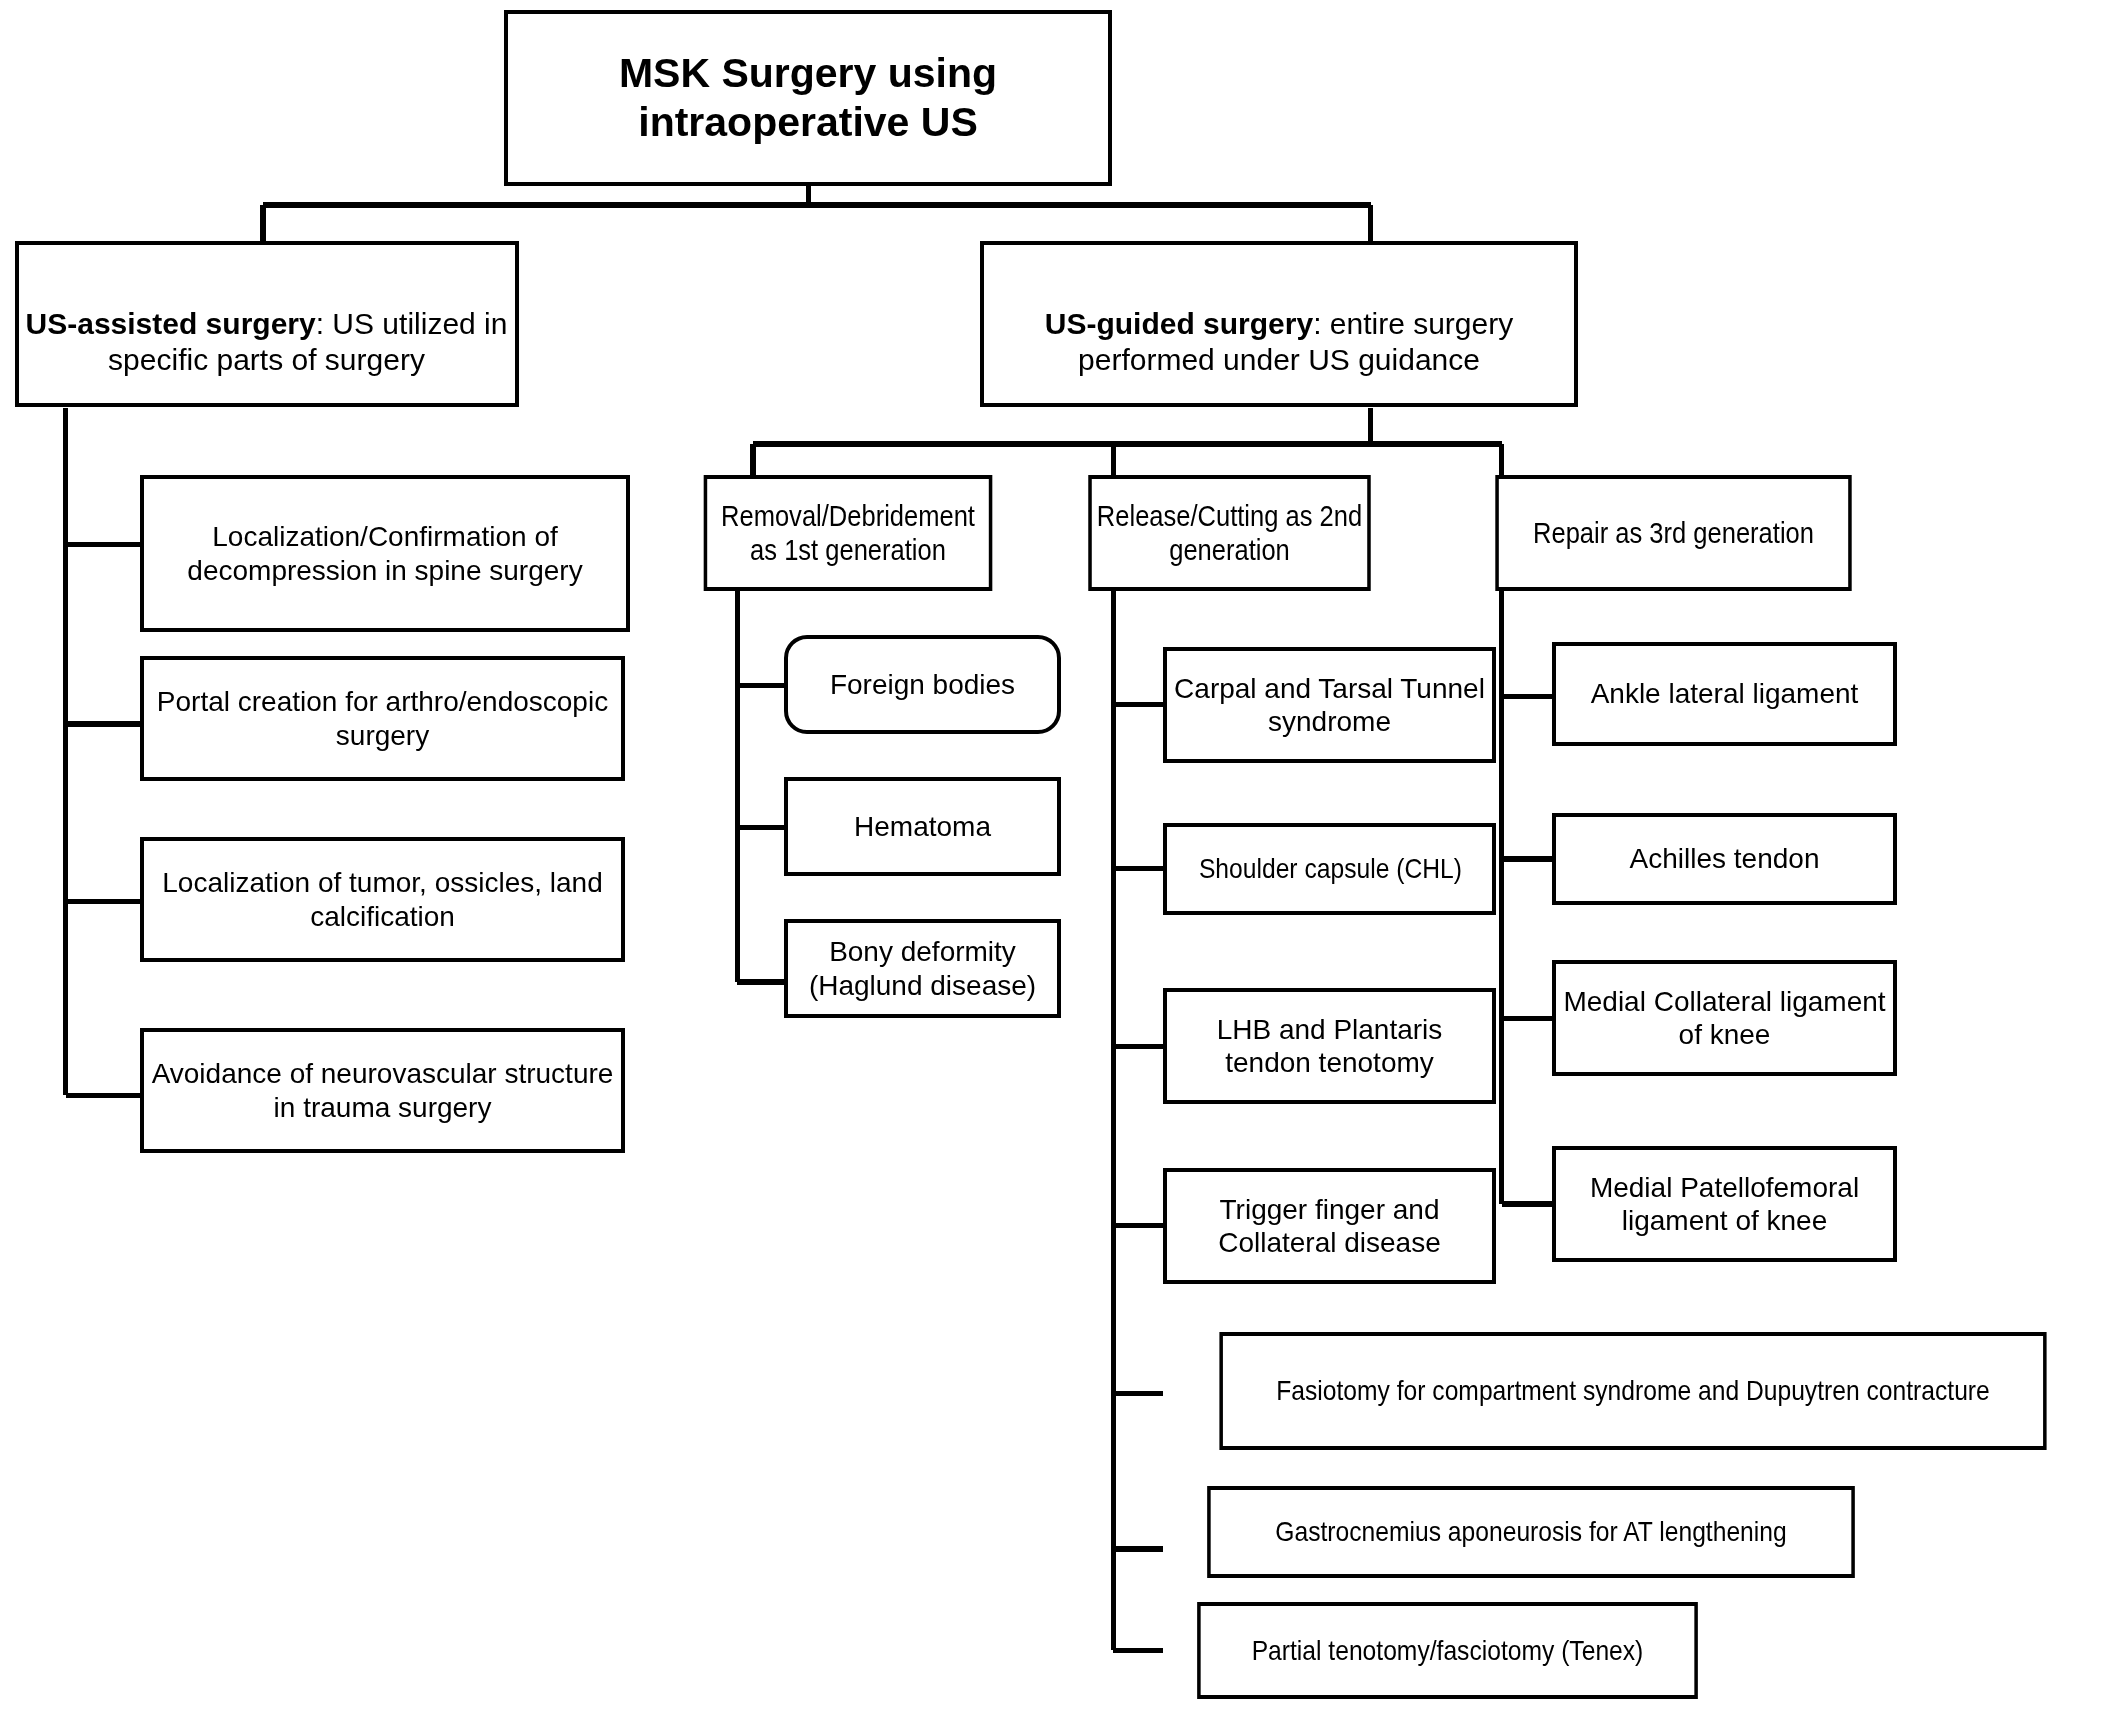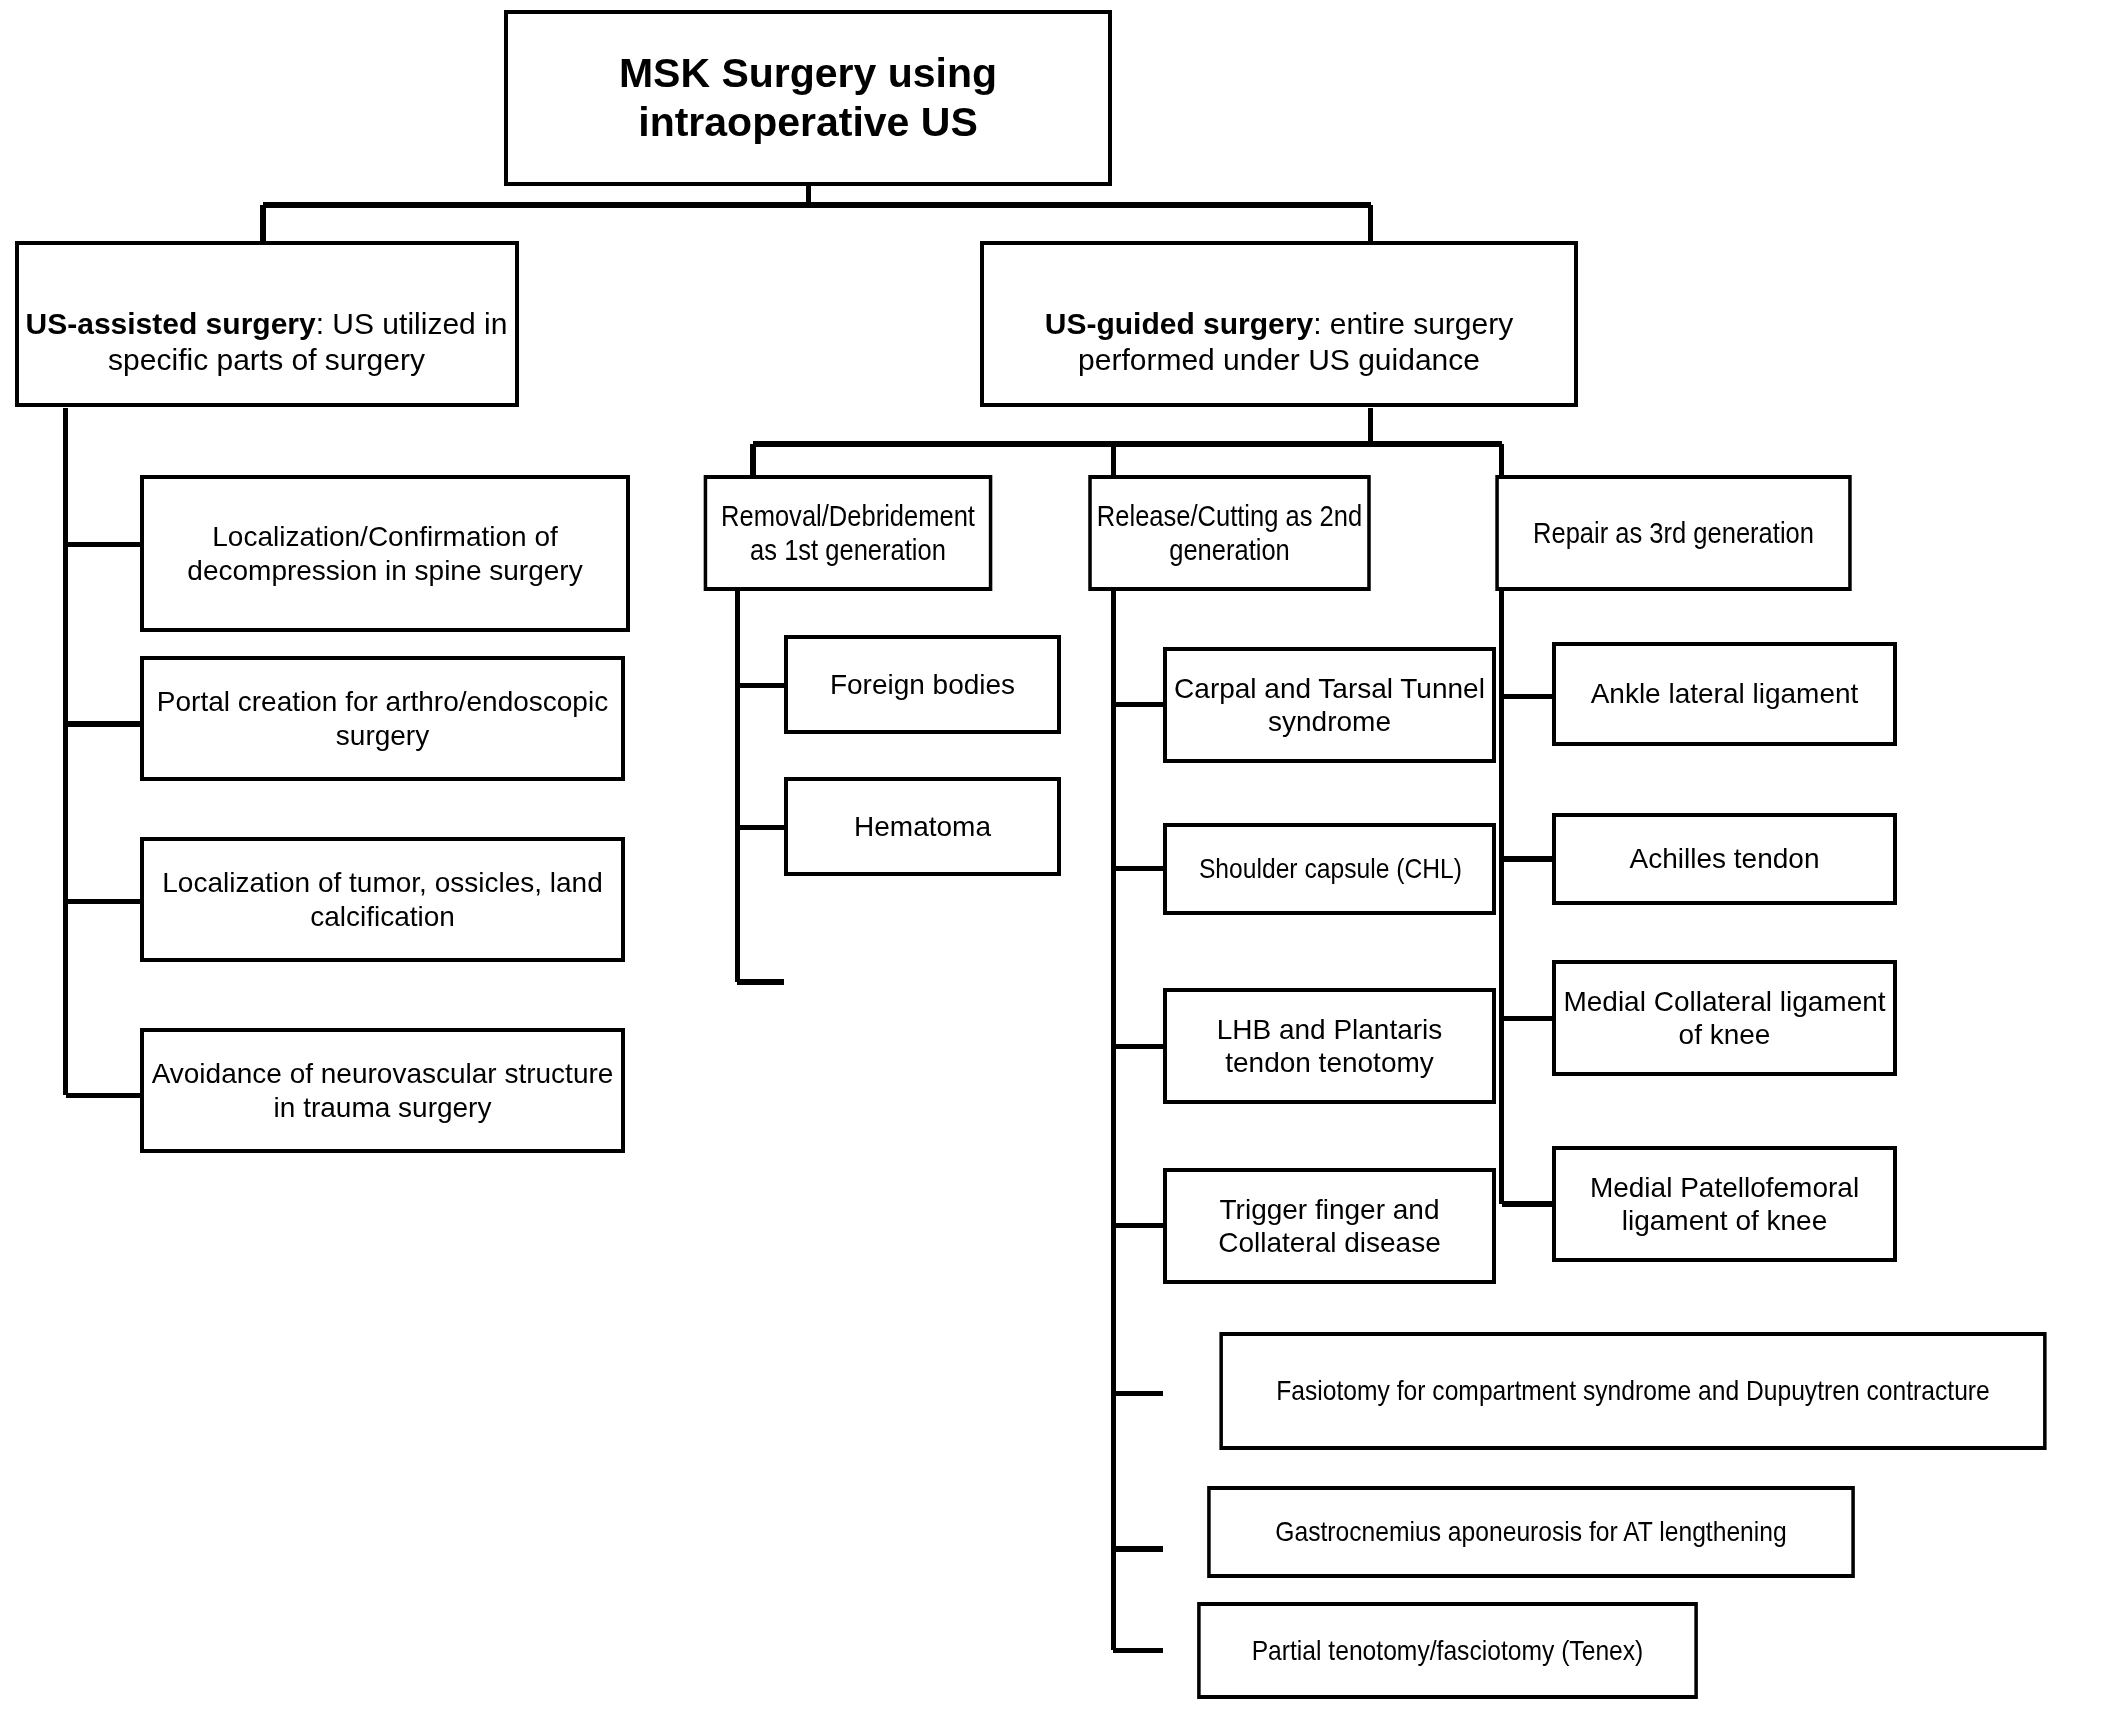--- a/index.html
+++ b/index.html
@@ -117,25 +117,28 @@
   <div class="node gen cond" style="left:684px;top:475px;width:328px;height:116px;">
     <span class="txt">Removal/Debridement as 1st generation</span>
   </div>
   <div class="node gen cond" style="left:1069px;top:475px;width:321px;height:116px;">
     <span class="txt">Release/Cutting as 2nd generation</span>
   </div>
   <div class="node gen cond" style="left:1471px;top:475px;width:405px;height:116px;">
     <span class="txt">Repair as 3rd generation</span>
   </div>
 
-  <div class="node leaf" style="left:784px;top:635px;width:277px;height:99px;">
+  <div class="node leaf" style="left:784px;top:635px;width:277px;height:99px;border-radius:23px;">
     <span class="txt">Foreign bodies</span>
   </div>
   <div class="node leaf" style="left:784px;top:777px;width:277px;height:99px;">
     <span class="txt">Hematoma</span>
+  </div>
+  <div class="node leaf" style="left:784px;top:919px;width:277px;height:99px;">
+    <span class="txt">Bony deformity (Haglund disease)</span>
   </div>
 
   <div class="node leaf" style="left:1163px;top:647px;width:333px;height:116px;">
     <span class="txt">Carpal and Tarsal Tunnel syndrome</span>
   </div>
   <div class="node leaf" style="left:1163px;top:823px;width:333px;height:92px;padding-left:7px;">
     <span class="txt cond">Shoulder capsule (CHL)</span>
   </div>
   <div class="node leaf" style="left:1163px;top:988px;width:333px;height:116px;">
     <span class="txt">LHB and Plantaris tendon tenotomy</span>

